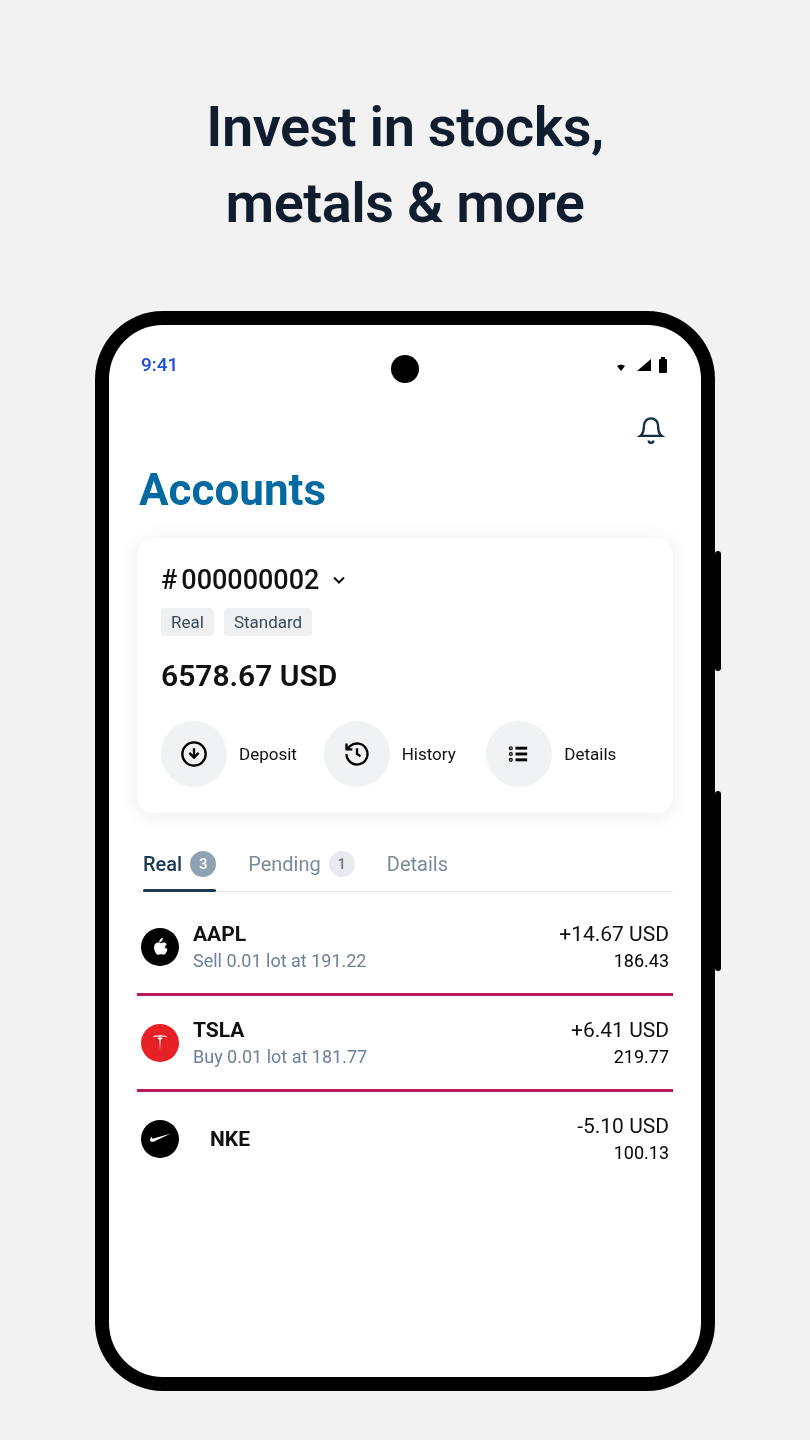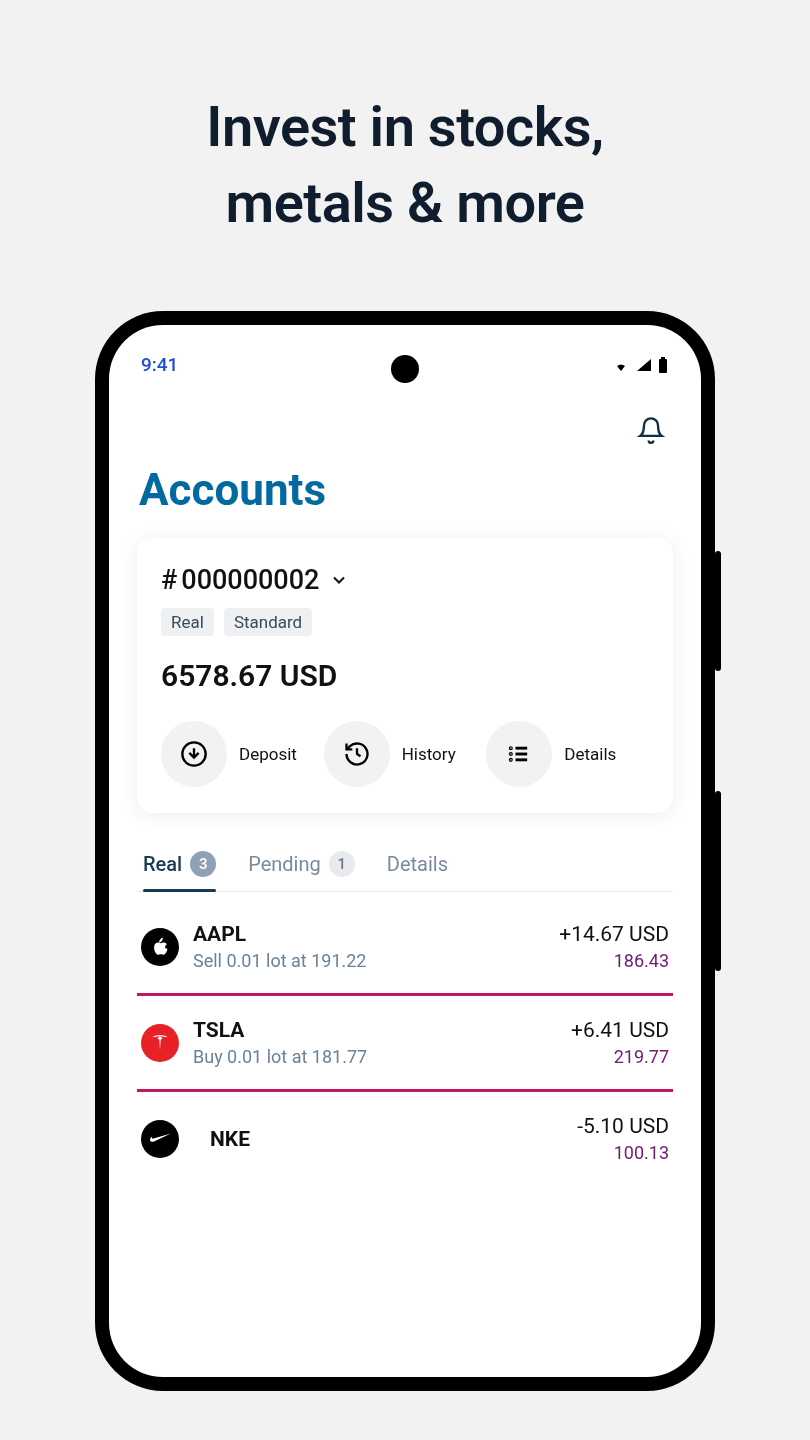--- a/index.html
+++ b/index.html
@@ -203,21 +203,21 @@
   }
   .ticker-logo.black { background: #000; }
   .ticker-logo.red { background: #e82127; }
   .pos-left { flex: 1; }
   .pos-symbol { font-size: 21px; font-weight: 700; color: #111; }
   .pos-detail { font-size: 18px; color: #6c8199; margin-top: 4px; }
   .pos-right { text-align: right; }
   .pos-profit { font-size: 21px; font-weight: 400; }
   .pos-profit.positive { color: #111; }
   .pos-profit.negative { color: #111; }
-  .pos-price { font-size: 18px; color: #701a75; margin-top: 4px; }
+  .pos-price { font-size: 18px; color: #000000; margin-top: 4px; }
 </style>
 </head>
 <body>
 
 <div class="promo-title">
   <span>Invest in stocks,</span><br>
   <span>metals &amp; more</span>
 </div>
 
 <div class="phone-frame">

